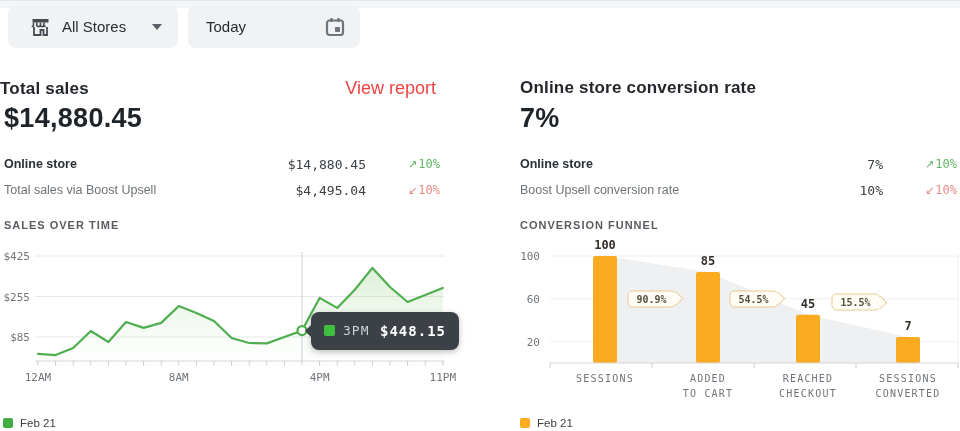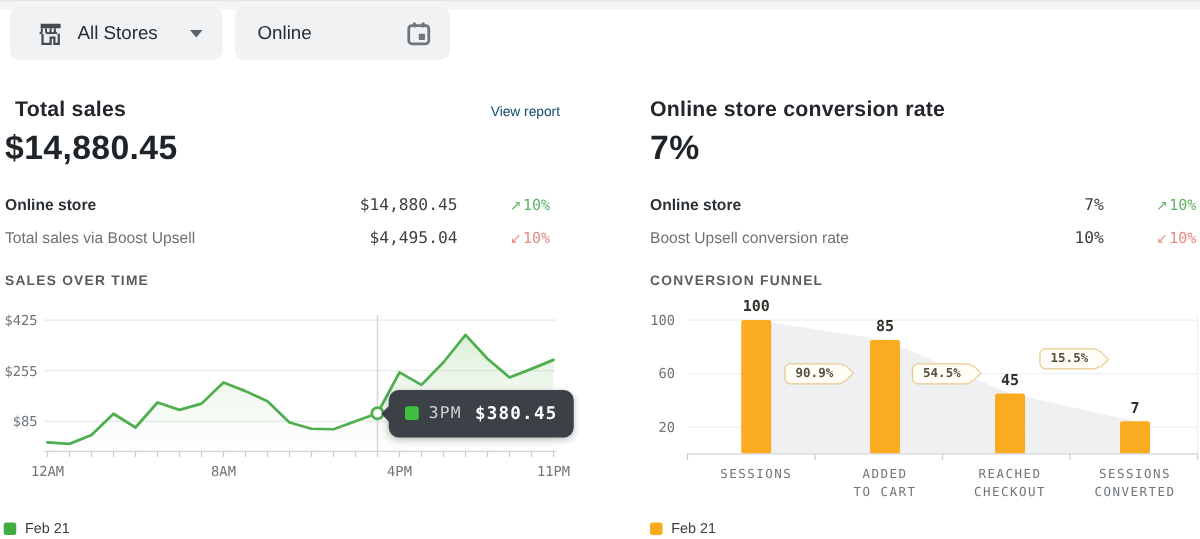--- a/index.html
+++ b/index.html
@@ -16,24 +16,24 @@
   .pill-store { left:8px; width:170px; padding:0 16px 0 22px; gap:11px; }
   .pill-date  { left:188px; width:172px; padding:0 14px 0 18px; }
   .pill-label { font-size:15px; color:#282d31; }
   .caret { margin-left:auto; width:0; height:0; border-left:5px solid transparent;
            border-right:5px solid transparent; border-top:6px solid #5b6166; }
   .pill-date .pill-label { margin-right:auto; }
   .hicon { display:flex; align-items:center; }
 
   
   .card-title-row { position:absolute; top:78px; display:flex; justify-content:space-between; align-items:baseline; }
-  .tl-left  { left:12px;   width:436px; }
+  .tl-left  { left:0;   width:436px; }
   .tl-right { left:520px; width:437px; }
   .card-title { font-size:17px; font-weight:bold; color:#23272c; letter-spacing:.2px; }
-  .view-report { font-size:11px; color:#0c4a6e; cursor:pointer; }
+  .view-report { font-size:18px; color:#ef4444; cursor:pointer; }
   .big-value { position:absolute; top:103px; font-size:27px; font-weight:bold; color:#1f2429; letter-spacing:.3px; }
   .bv-left { left:4px; } .bv-right { left:520px; }
 
   .metric-row { position:absolute; height:20px; display:flex; align-items:center;gap:24px; }
   .mr-l { left:4px; width:436px; } .mr-r { left:520px; width:437px; }
   .row1 { top:154px; } .row2 { top:180px;align-items:center; }
   .m-label { font-size:12.5px; color:#6d7377; }
   .primary .m-label { font-weight:bold; color:#2b3034; }
   .m-value { margin-left:auto; font-family:"DejaVu Sans Mono", monospace; font-size:13px; color:#3c4145; }
   .m-delta { width:50px; display:flex; justify-content:flex-end; align-items:center; gap:1px;
@@ -99,21 +99,21 @@
         <path d="M2.5 2h16v3.5h-16z" fill="#454c52"></path>
         <path d="M3.5 5.5v2.2c0 1-.8 1.8-1.8 1.8M6.8 5.5v2.2c0 1 .8 1.8 1.8 1.8s1.9-.8 1.9-1.8V5.5M13.9 5.5v2.2c0 1 .8 1.8 1.8 1.8M13.9 5.5v2.2c0 1-.8 1.8-1.8 1.8s-1.9-.8-1.9-1.8" stroke="#454c52" stroke-width="1.6" fill="none"></path>
         <path d="M4 10v8h6.5v-5h3v5H17v-8" stroke="#454c52" stroke-width="1.8" fill="none"></path>
       </svg>
     </span>
     <span class="pill-label">All Stores</span>
     <span class="caret"></span>
   </div>
 
   <div class="pill pill-date">
-    <span class="pill-label">Online</span>
+    <span class="pill-label">Today</span>
     <span class="hicon">
       <svg width="22" height="22" viewBox="0 0 22 22" fill="none">
         <rect x="3" y="4.5" width="16" height="14.5" rx="2.5" stroke="#6e757c" stroke-width="2.2"></rect>
         <rect x="6.2" y="2" width="2.6" height="4" rx="1" fill="#6e757c"></rect>
         <rect x="13.2" y="2" width="2.6" height="4" rx="1" fill="#6e757c"></rect>
         <rect x="11" y="11" width="5" height="5" rx="0.8" fill="#6e757c"></rect>
       </svg>
     </span>
   </div>
 
@@ -185,21 +185,21 @@
       <text x="38" y="141" text-anchor="middle" class="xtick-label">12AM</text>
       <text x="178.8" y="141" text-anchor="middle" class="xtick-label">8AM</text>
       <text x="319.6" y="141" text-anchor="middle" class="xtick-label">4PM</text>
       <text x="442.8" y="141" text-anchor="middle" class="xtick-label">11PM</text>
       <circle cx="302" cy="90.56764705882352" r="4.5" fill="#ffffff" stroke="#4fae4f" stroke-width="2.2"></circle>
     </svg>
 
   <div class="tooltip" id="sales-tooltip" style="left: 311px; top: 311.568px;">
     <span class="tt-square"></span>
     <span class="tt-time">3PM</span>
-    <span class="tt-value">$380.45</span>
+    <span class="tt-value">$448.15</span>
   </div>
 
   <div class="legend lg-left">
     <span class="legend-square sq-green"></span>
     <span class="legend-label">Feb 21</span>
   </div>
 
   <div class="card-title-row tl-right">
     <span class="card-title">Online store conversion rate</span>
   </div>
@@ -247,20 +247,20 @@
       <line x1="438" x2="438" y1="123" y2="128" class="tick"></line>
       <line x1="438" x2="438" y1="12" y2="123" class="gridline-light"></line>
       <text x="85" text-anchor="middle" class="cat-label"><tspan x="85" y="142">SESSIONS</tspan></text>
       <text x="188" text-anchor="middle" class="cat-label"><tspan x="188" y="142">ADDED</tspan><tspan x="188" y="157">TO CART</tspan></text>
       <text x="288" text-anchor="middle" class="cat-label"><tspan x="288" y="142">REACHED</tspan><tspan x="288" y="157">CHECKOUT</tspan></text>
       <text x="388" text-anchor="middle" class="cat-label"><tspan x="388" y="142">SESSIONS</tspan><tspan x="388" y="157">CONVERTED</tspan></text>
     </svg>
   <div id="badges">
       <div class="badge" style="left: 652px; top: 298.8px;">90.9%</div>
       <div class="badge" style="left: 754px; top: 298.8px;">54.5%</div>
-      <div class="badge" style="left: 856px; top: 287px;">15.5%</div>
+      <div class="badge" style="left: 856px; top: 302px;">15.5%</div>
     </div>
 
   <div class="legend lg-right">
     <span class="legend-square sq-orange"></span>
     <span class="legend-label">Feb 21</span>
   </div>
 </div>
 
 </body></html>

